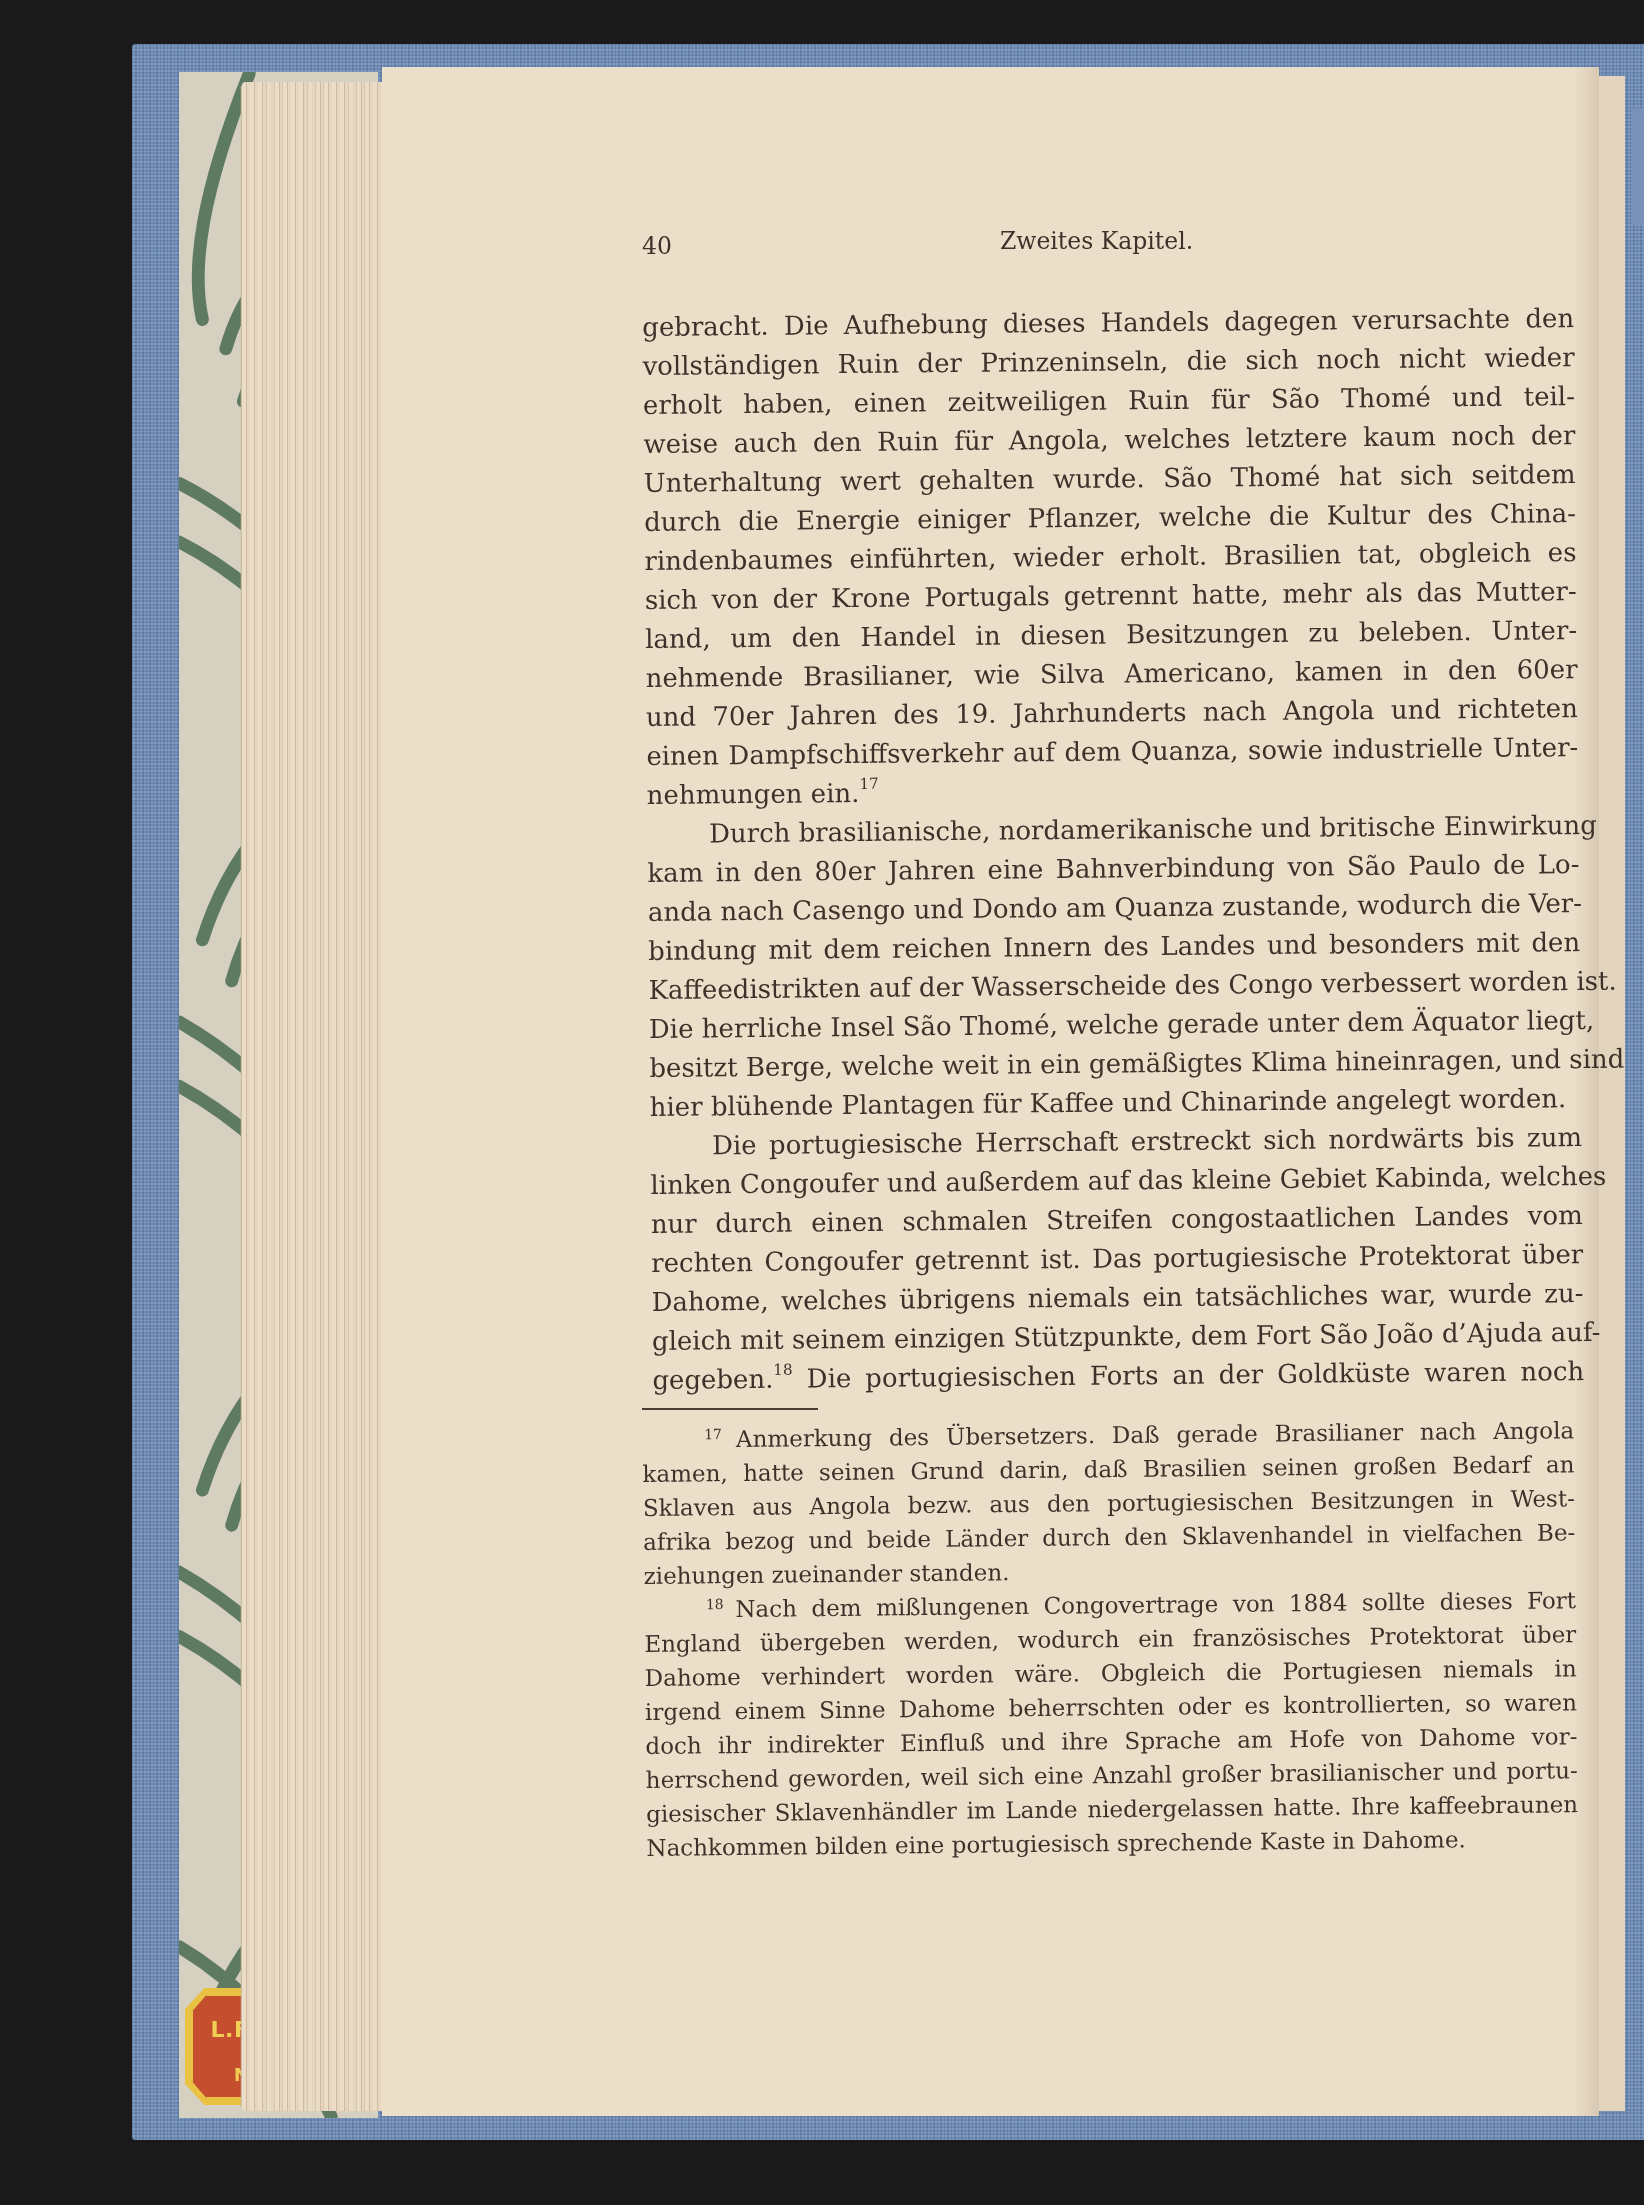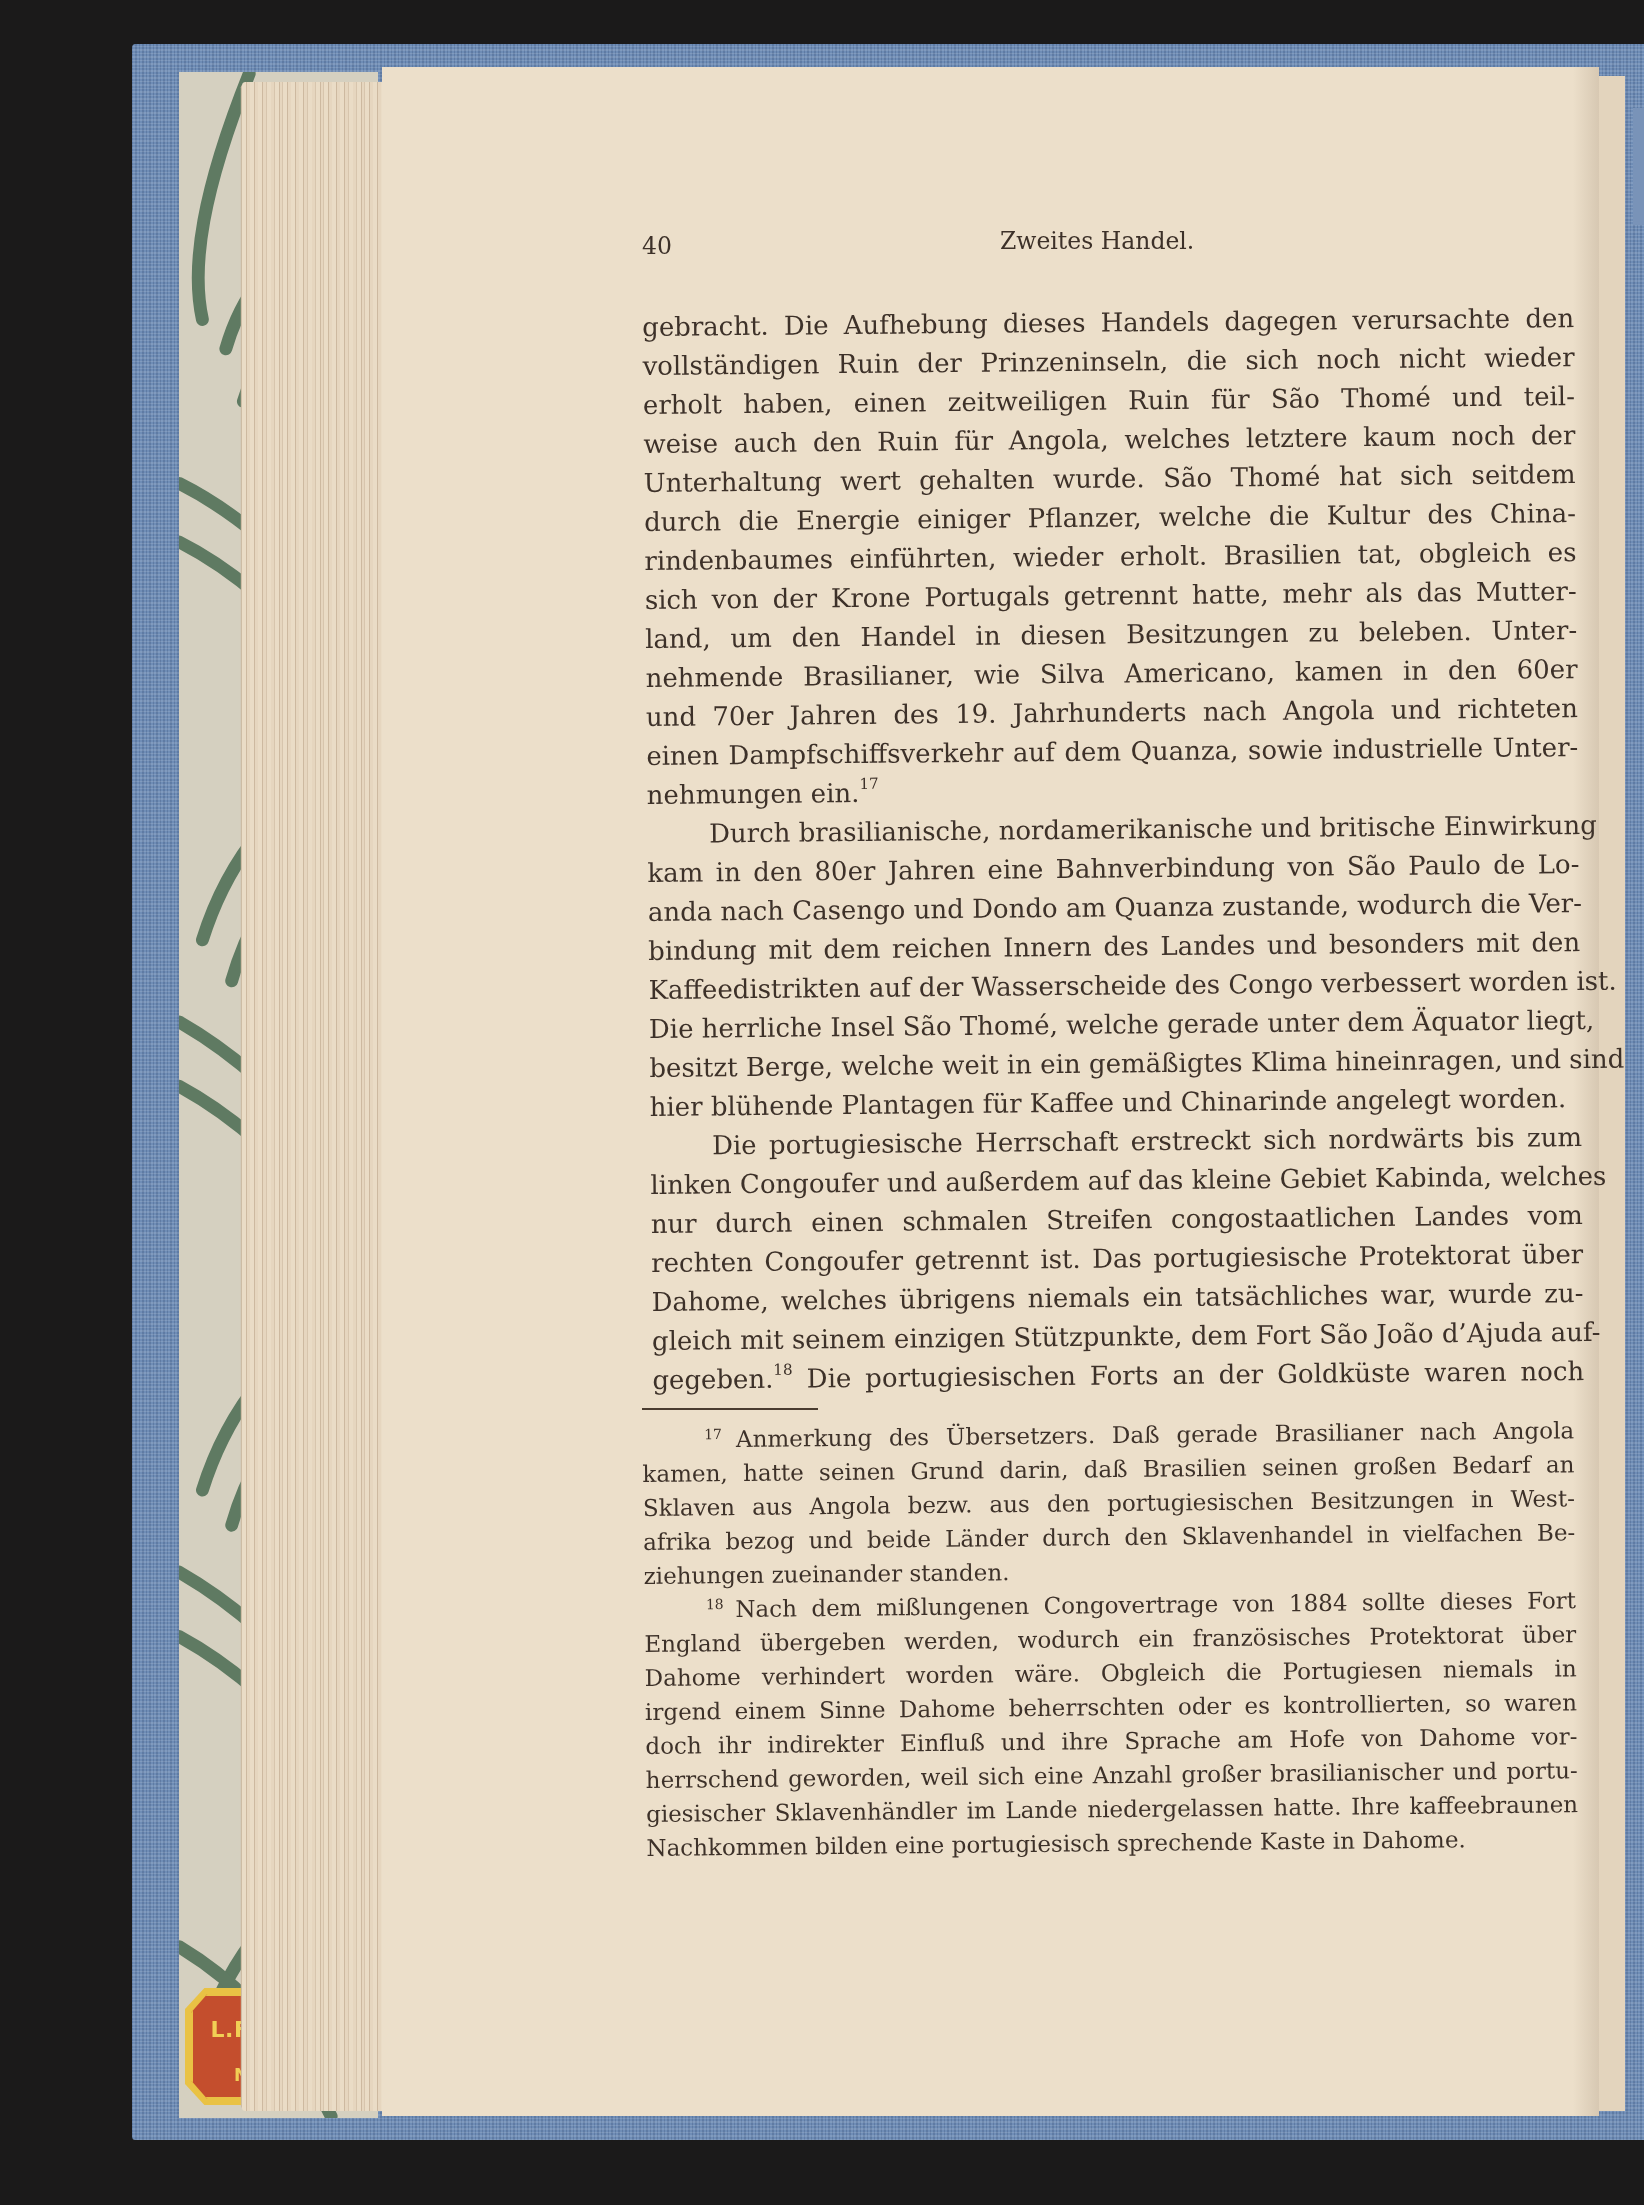--- a/index.html
+++ b/index.html
@@ -135,21 +135,21 @@
 <div class="page-edges"></div>
 <div class="next-page"></div>
 
 <div class="page">
   <div class="page-shadow-right"></div>
 </div>
 
 <div class="content">
   <div class="running-head">
     <span class="page-number">40</span>
-    <span class="chapter-title">Zweites Handel.</span>
+    <span class="chapter-title">Zweites Kapitel.</span>
   </div>
 
   <div class="body-text" id="body-text">
       <span class="line"><span>gebracht.  Die Aufhebung dieses Handels dagegen verursachte den</span></span>
       <span class="line"><span>vollständigen Ruin der Prinzeninseln, die sich noch nicht wieder</span></span>
       <span class="line"><span>erholt haben, einen zeitweiligen Ruin für São Thomé und teil-</span></span>
       <span class="line"><span>weise auch den Ruin für Angola, welches letztere kaum noch der</span></span>
       <span class="line"><span>Unterhaltung wert gehalten wurde. São Thomé hat sich seitdem</span></span>
       <span class="line"><span>durch die Energie einiger Pflanzer, welche die Kultur des China-</span></span>
       <span class="line"><span>rindenbaumes einführten, wieder erholt.  Brasilien tat, obgleich es</span></span>

